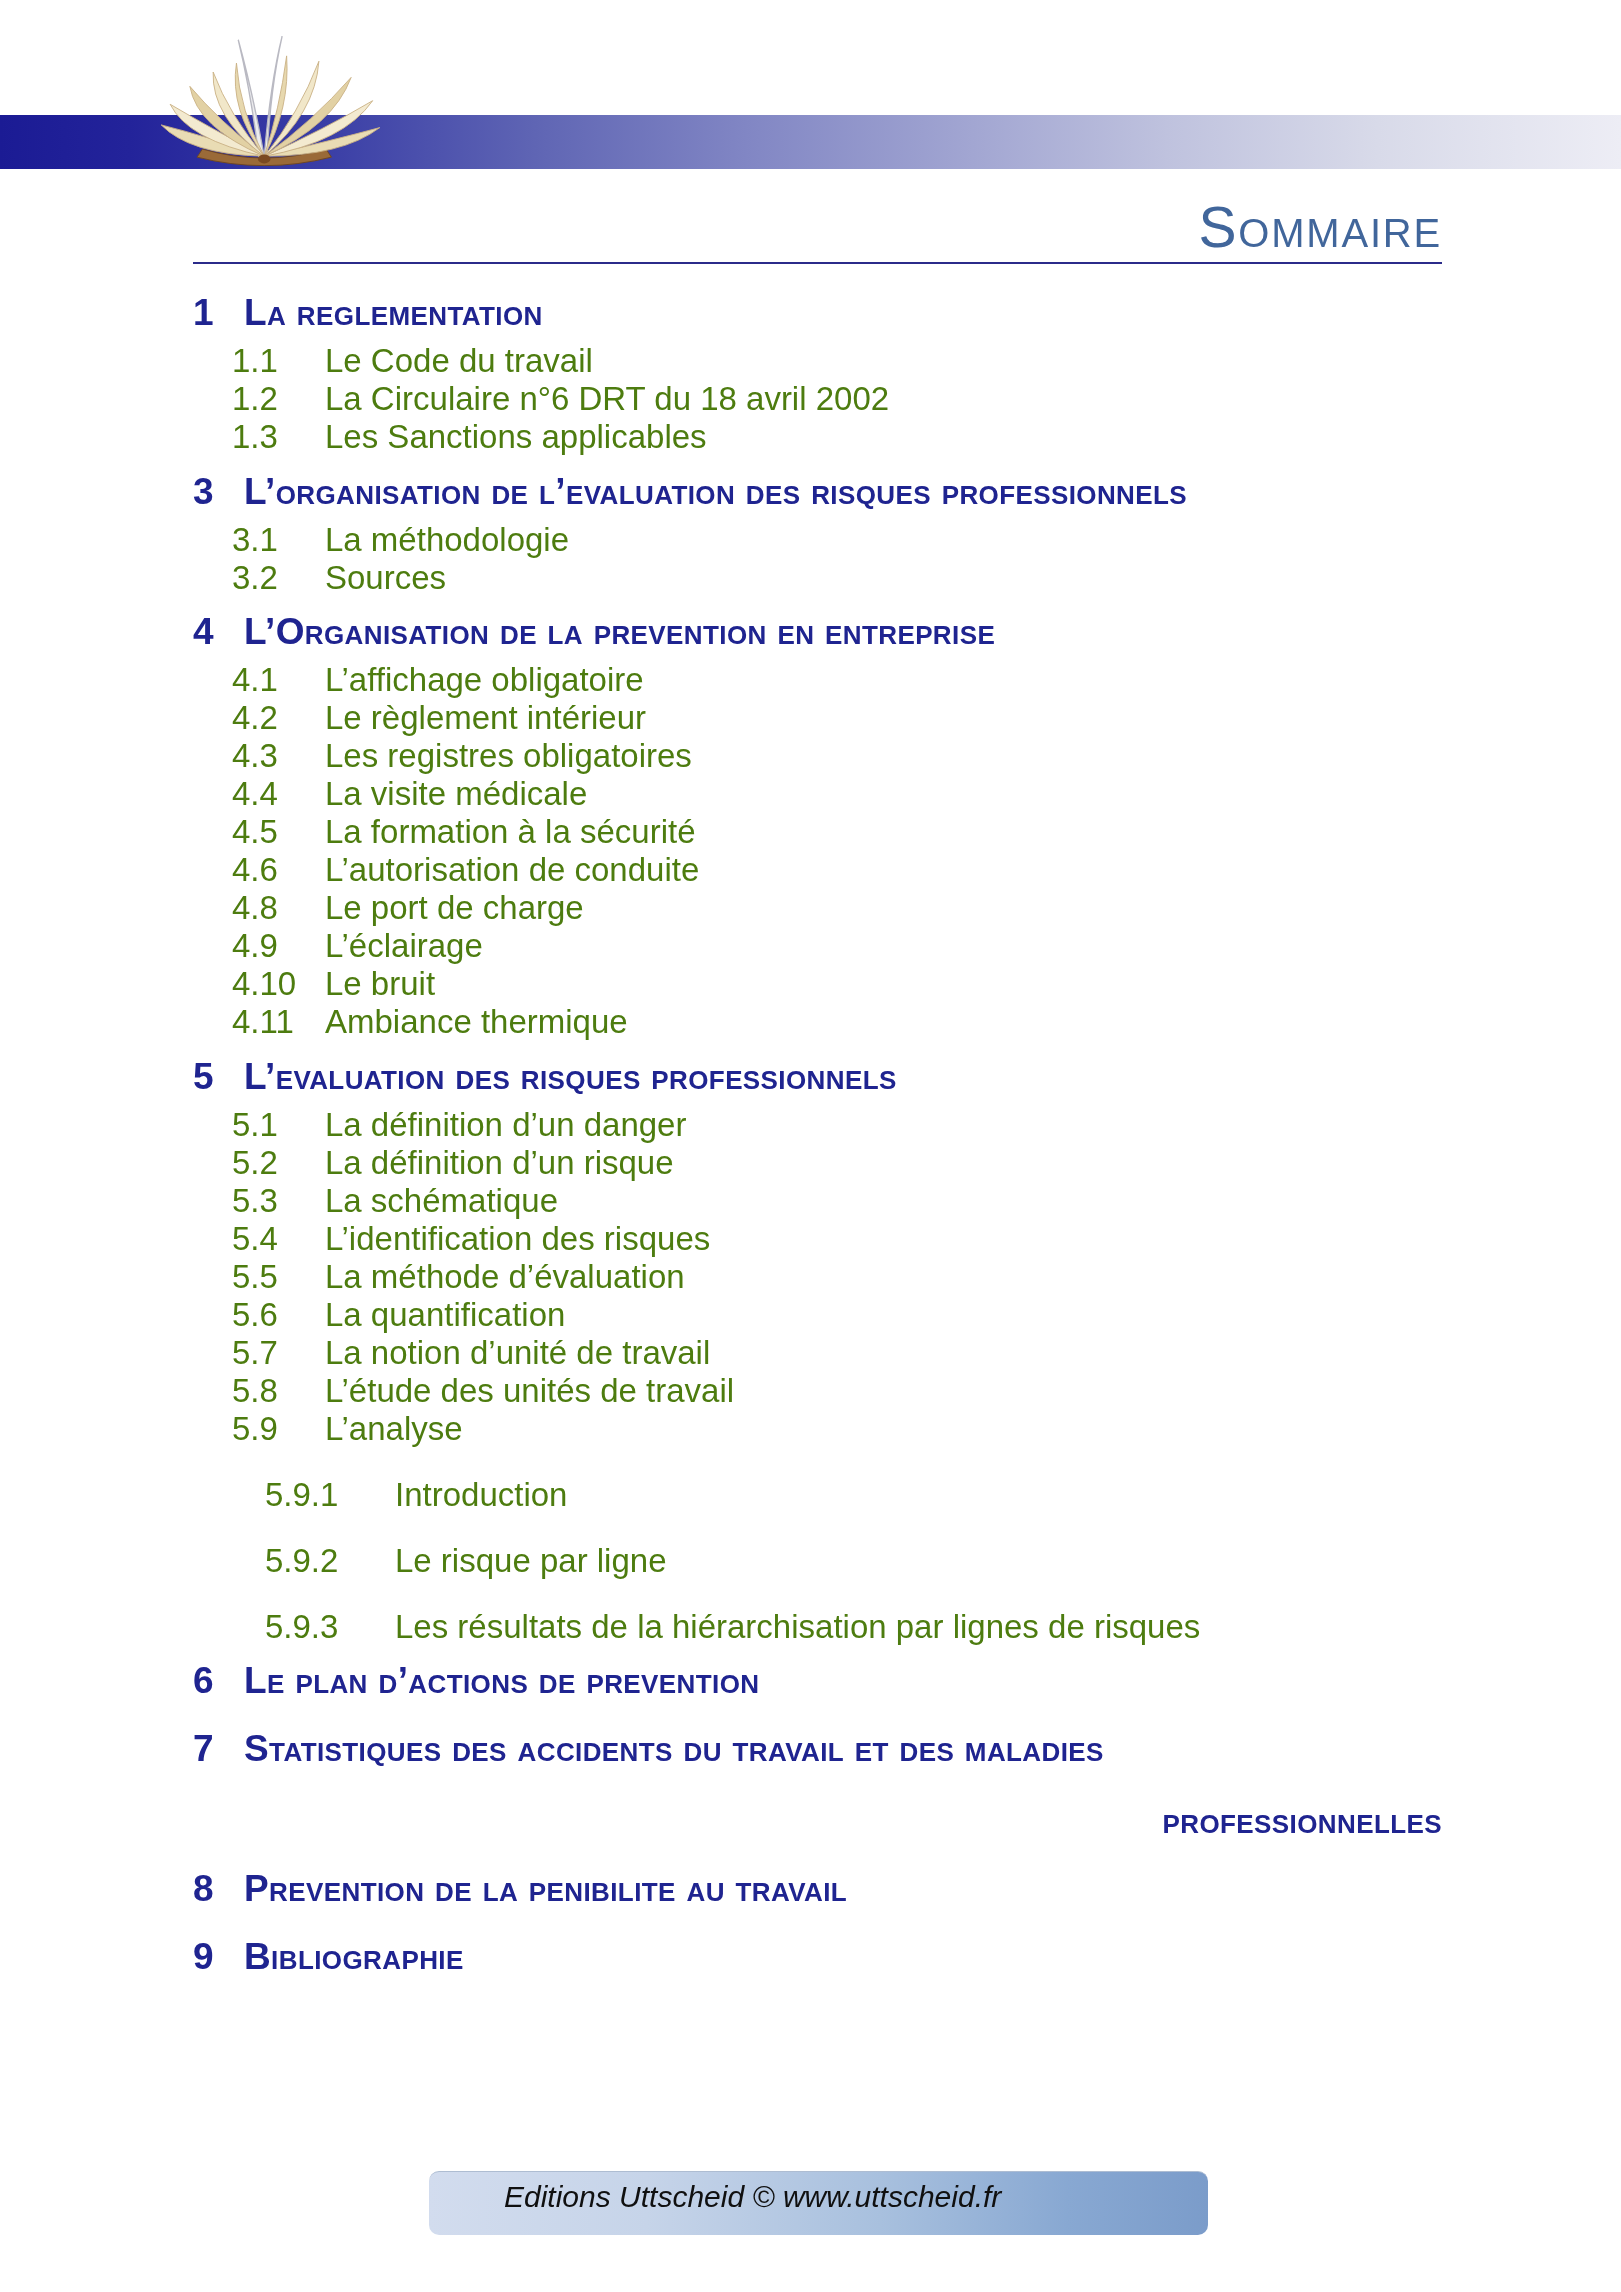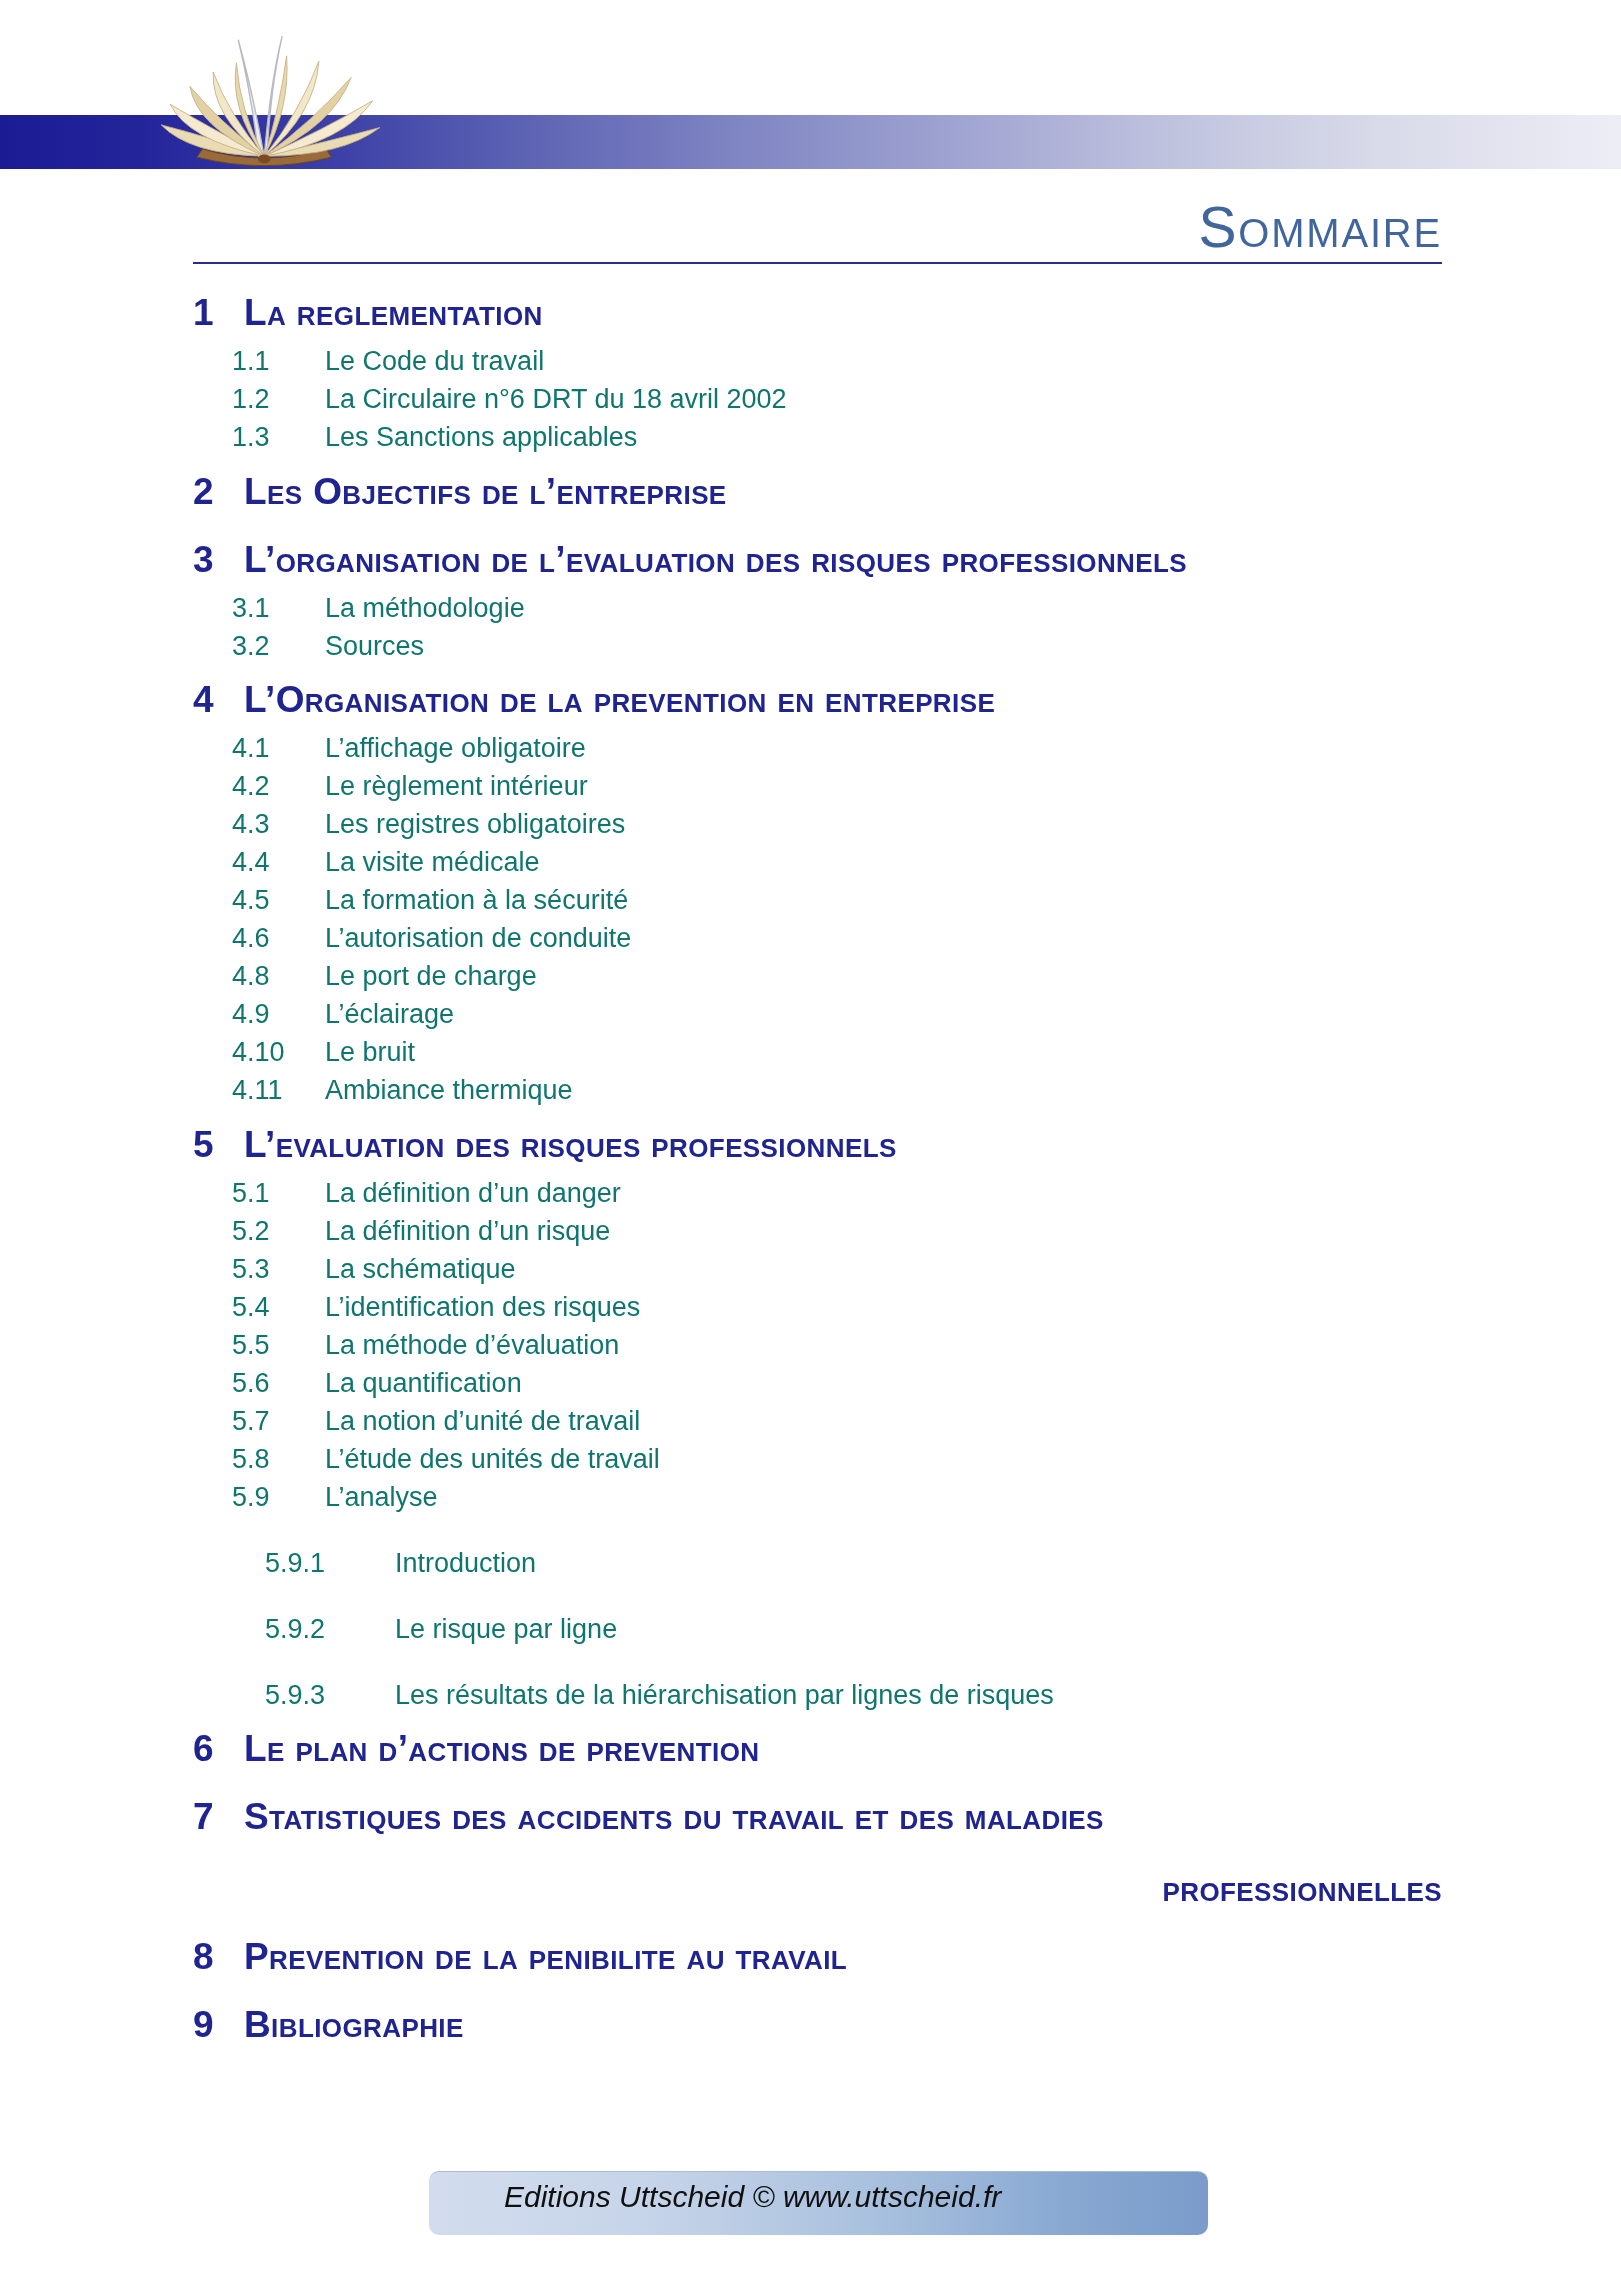--- a/index.html
+++ b/index.html
@@ -40,21 +40,21 @@
     color:#1f2490; font-weight:bold; font-size:37px; line-height:39px;
     margin:29px 0 9.9px 0; white-space:nowrap;
   }
   .sec-h .num { display:inline-block; width:51px; font-variant:normal; }
   .sec-h .t   { font-variant:small-caps; letter-spacing:0.4px; }
   .sec-h .t2  { display:block; padding-left:51px; margin-top:33px;text-align:right; }
 
   
   .sec-items { margin-bottom:-13.4px; }
   .item {
-    font-size:27px; line-height:38px; color:#0f766e; white-space:nowrap;
+    font-size:33px; line-height:38px; color:#4d7c0f; white-space:nowrap;
   }
   .item .num { display:inline-block; }
   .item.lvl2 { padding-left:39px; }
   .item.lvl2 .num { width:93px; }
   .item.lvl3 { padding-left:72px;margin-top:28px; }
   .item.lvl3 .num { width:130px; }
 
   
   .footer-bar {
     position:absolute; left:429px; top:2171px; width:779px; height:64px;
@@ -101,21 +101,20 @@
 <div class="content">
   <div class="page-title">Sommaire</div>
   <hr class="title-rule">
   <div id="toc">
       <div class="sec-h"><span class="num">1</span><span class="t">La reglementation</span></div>
       <div class="sec-items">
         <div class="item lvl2"><span class="num">1.1</span><span class="label">Le Code du travail</span></div>
         <div class="item lvl2"><span class="num">1.2</span><span class="label">La Circulaire n°6 DRT du 18 avril 2002</span></div>
         <div class="item lvl2"><span class="num">1.3</span><span class="label">Les Sanctions applicables</span></div>
       </div>
-      <div class="sec-h"><span class="num">2</span><span class="t">Les Objectifs de l’entreprise</span></div>
       <div class="sec-h"><span class="num">3</span><span class="t">L’organisation de l’evaluation des risques professionnels</span></div>
       <div class="sec-items">
         <div class="item lvl2"><span class="num">3.1</span><span class="label">La méthodologie</span></div>
         <div class="item lvl2"><span class="num">3.2</span><span class="label">Sources</span></div>
       </div>
       <div class="sec-h"><span class="num">4</span><span class="t">L’Organisation de la prevention en entreprise</span></div>
       <div class="sec-items">
         <div class="item lvl2"><span class="num">4.1</span><span class="label">L’affichage obligatoire</span></div>
         <div class="item lvl2"><span class="num">4.2</span><span class="label">Le règlement intérieur</span></div>
         <div class="item lvl2"><span class="num">4.3</span><span class="label">Les registres obligatoires</span></div>

